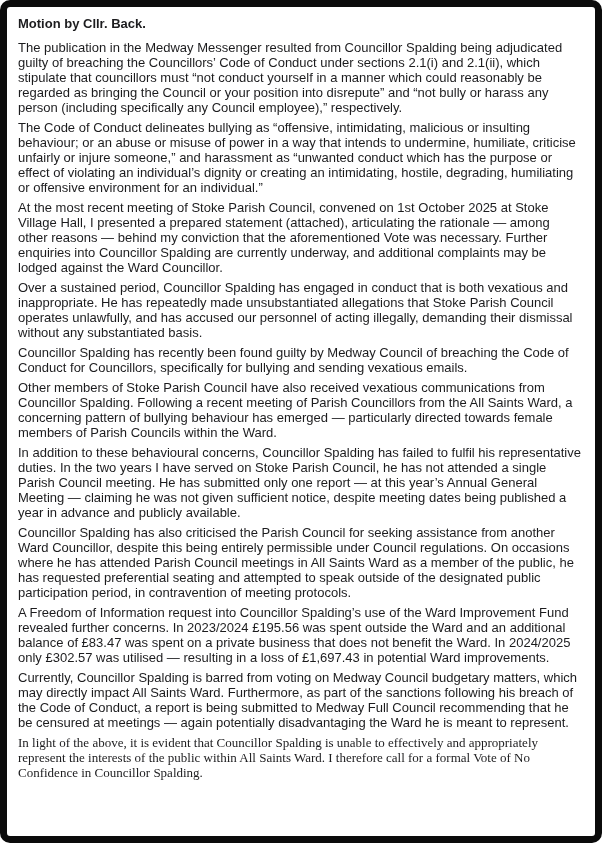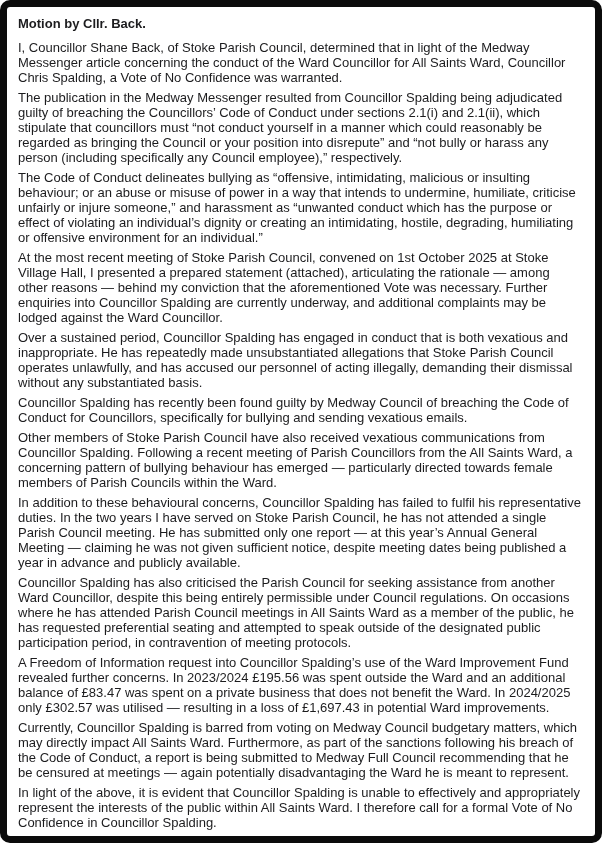--- a/index.html
+++ b/index.html
@@ -31,28 +31,28 @@
   }
   .para {
     margin: 0 0 5px 0;
     font-size: 13px;
     line-height: 15px;
     color: #1c1c1e;
     text-align: left;
   }
   .para:last-child {
     margin-bottom: 0;
+    font-family: Liberation Serif, serif;
   }
 </style>
 </head>
 <body>
 
 <div class="page">
   <p class="heading">Motion by Cllr. Back.</p>
-  <p class="para">I, Councillor Shane Back, of Stoke Parish Council, determined that in light of the Medway Messenger article concerning the conduct of the Ward Councillor for All Saints Ward, Councillor Chris Spalding, a Vote of No Confidence was warranted.</p>
   <p class="para">The publication in the Medway Messenger resulted from Councillor Spalding being adjudicated guilty of breaching the Councillors’ Code of Conduct under sections 2.1(i) and 2.1(ii), which stipulate that councillors must “not conduct yourself in a manner which could reasonably be regarded as bringing the Council or your position into disrepute” and “not bully or harass any person (including specifically any Council employee),” respectively.</p>
   <p class="para">The Code of Conduct delineates bullying as “offensive, intimidating, malicious or insulting behaviour; or an abuse or misuse of power in a way that intends to undermine, humiliate, criticise unfairly or injure someone,” and harassment as “unwanted conduct which has the purpose or effect of violating an individual’s dignity or creating an intimidating, hostile, degrading, humiliating or offensive environment for an individual.”</p>
   <p class="para">At the most recent meeting of Stoke Parish Council, convened on 1st October 2025 at Stoke Village Hall, I presented a prepared statement (attached), articulating the rationale — among other reasons — behind my conviction that the aforementioned Vote was necessary. Further enquiries into Councillor Spalding are currently underway, and additional complaints may be lodged against the Ward Councillor.</p>
   <p class="para">Over a sustained period, Councillor Spalding has engaged in conduct that is both vexatious and inappropriate. He has repeatedly made unsubstantiated allegations that Stoke Parish Council operates unlawfully, and has accused our personnel of acting illegally, demanding their dismissal without any substantiated basis.</p>
   <p class="para">Councillor Spalding has recently been found guilty by Medway Council of breaching the Code of Conduct for Councillors, specifically for bullying and sending vexatious emails.</p>
   <p class="para">Other members of Stoke Parish Council have also received vexatious communications from Councillor Spalding. Following a recent meeting of Parish Councillors from the All Saints Ward, a concerning pattern of bullying behaviour has emerged — particularly directed towards female members of Parish Councils within the Ward.</p>
   <p class="para">In addition to these behavioural concerns, Councillor Spalding has failed to fulfil his representative duties. In the two years I have served on Stoke Parish Council, he has not attended a single Parish Council meeting. He has submitted only one report — at this year’s Annual General Meeting — claiming he was not given sufficient notice, despite meeting dates being published a year in advance and publicly available.</p>
   <p class="para">Councillor Spalding has also criticised the Parish Council for seeking assistance from another Ward Councillor, despite this being entirely permissible under Council regulations. On occasions where he has attended Parish Council meetings in All Saints Ward as a member of the public, he has requested preferential seating and attempted to speak outside of the designated public participation period, in contravention of meeting protocols.</p>
   <p class="para">A Freedom of Information request into Councillor Spalding’s use of the Ward Improvement Fund revealed further concerns. In 2023/2024 £195.56 was spent outside the Ward and an additional balance of £83.47 was spent on a private business that does not benefit the Ward. In 2024/2025 only £302.57 was utilised — resulting in a loss of £1,697.43 in potential Ward improvements.</p>
   <p class="para">Currently, Councillor Spalding is barred from voting on Medway Council budgetary matters, which may directly impact All Saints Ward. Furthermore, as part of the sanctions following his breach of the Code of Conduct, a report is being submitted to Medway Full Council recommending that he be censured at meetings — again potentially disadvantaging the Ward he is meant to represent.</p>

